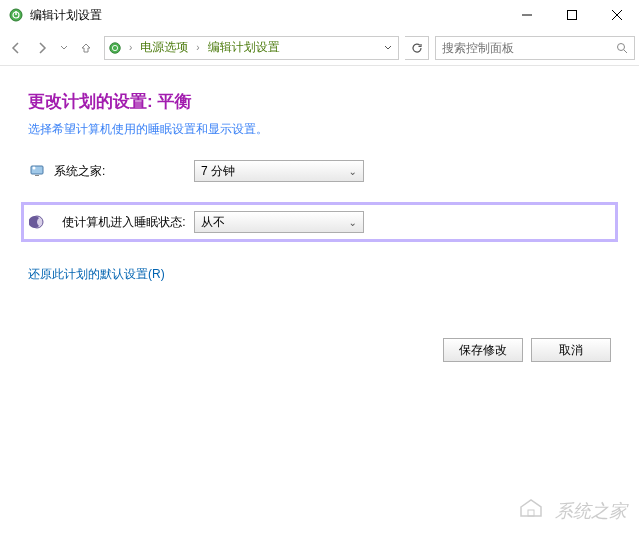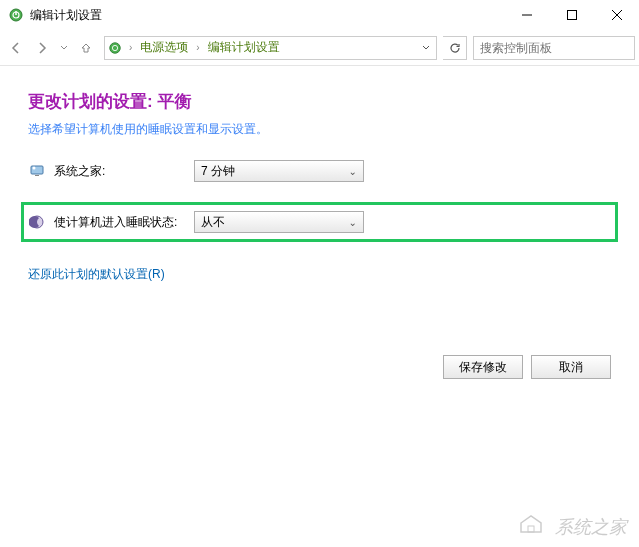--- a/index.html
+++ b/index.html
@@ -15,42 +15,42 @@
     .nav-arrow { width: 24px; height: 24px; display: flex; align-items: center; justify-content: center; color: #888; cursor: default; }
     .nav-chevron { width: 16px; height: 24px; display: flex; align-items: center; justify-content: center; color: #888; }
     .nav-up { width: 24px; height: 24px; display: flex; align-items: center; justify-content: center; color: #888; }
     .addressbar { flex: 1; height: 24px; border: 1px solid #ccc; display: flex; align-items: center; margin: 0 4px; background: #fff; }
     .addr-icon { width: 20px; display: flex; justify-content: center; }
     .addr-sep { color: #888; padding: 0 4px; font-size: 10px; }
     .addr-seg { font-size: 12px; color: #4d7c0f; padding: 2px 4px; cursor: pointer; }
     .addr-spacer { flex: 1; }
     .addr-drop { width: 20px; display: flex; justify-content: center; color: #555; cursor: pointer; }
     .addr-refresh { width: 24px; height: 24px; border: 1px solid #ccc; border-left: none; display: flex; align-items: center; justify-content: center; color: #555; cursor: pointer; }
-    .searchbox { width: 162px; height: 24px; border: 1px solid #ccc; display: flex; align-items: center; margin-left: 4px; }
+    .searchbox { width: 200px; height: 24px; border: 1px solid #ccc; display: flex; align-items: center; margin-left: 4px; }
     .search-input { flex: 1; border: none; outline: none; font-size: 12px; padding: 0 6px; color: #555; background: transparent; }
     .search-btn { width: 24px; display: flex; justify-content: center; color: #888; cursor: pointer; }
     
     .content { padding: 24px 28px; }
     .page-title { font-size: 17px; color: #a21caf; margin-bottom: 8px; }
     .page-subtitle { font-size: 12px; color: #3b82f6; margin-bottom: 18px; }
     
     .setting-row { display: flex; align-items: center; margin-bottom: 16px; padding: 4px 0; }
-    .setting-row.highlighted { border: 3px solid #22c55e; padding: 6px 4px; margin: 0 -7px 16px -7px; }
+    .setting-row.highlighted { border: 3px solid #c4b5fd; padding: 6px 4px; margin: 0 -7px 16px -7px; text-align: center; }
     .setting-icon { width: 18px; height: 18px; margin-right: 8px; display: flex; align-items: center; justify-content: center; }
     .setting-label { width: 140px; font-size: 12px; color: #000; }
     .setting-select { width: 170px; height: 22px; border: 1px solid #adadad; background: linear-gradient(#fff, #e8e8e8); font-size: 12px; padding: 0 6px; display: flex; align-items: center; justify-content: space-between; cursor: pointer; }
     .select-arrow { font-size: 10px; color: #555; }
     
     .links { margin-top: 24px; }
     .link { font-size: 12px; color: #0063b1; cursor: pointer; margin-bottom: 12px; display: block; }
     
-    .footer { position: absolute; bottom: 168px; right: 28px; display: flex; gap: 8px; }
+    .footer { position: absolute; bottom: 185px; right: 28px; display: flex; gap: 8px; }
     .btn { width: 80px; height: 24px; border: 1px solid #adadad; background: linear-gradient(#fff, #e8e8e8); font-size: 12px; display: flex; align-items: center; justify-content: center; cursor: pointer; }
     
-    .watermark { position: absolute; bottom: 8px; right: 12px; font-size: 18px; color: #aaa; font-style: italic; opacity: 0.6; pointer-events: none; }
+    .watermark { position: absolute; bottom: 24px; right: 12px; font-size: 18px; color: #aaa; font-style: italic; opacity: 0.6; pointer-events: none; }
     .watermark-icon { display: inline-block; margin-right: 6px; }
   </style>
 </head>
 <body>
 
 <div class="titlebar">
   <span class="titlebar-icon">
     <svg viewBox="0 0 16 16">
         <circle cx="8" cy="8" r="6" fill="#4caf50" stroke="#2e7d32"></circle>
         <path d="M8 4v4" stroke="#fff" stroke-width="1.5"></path>

